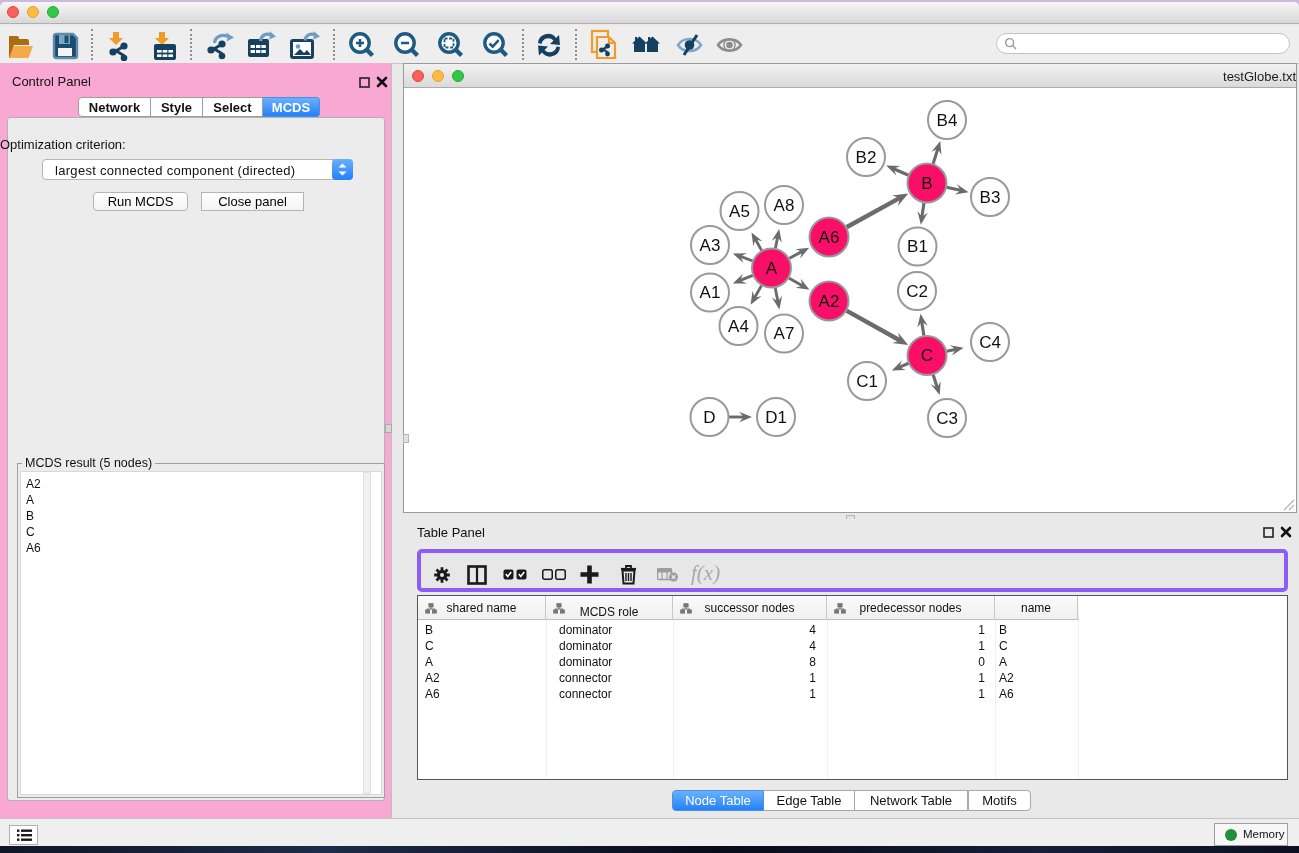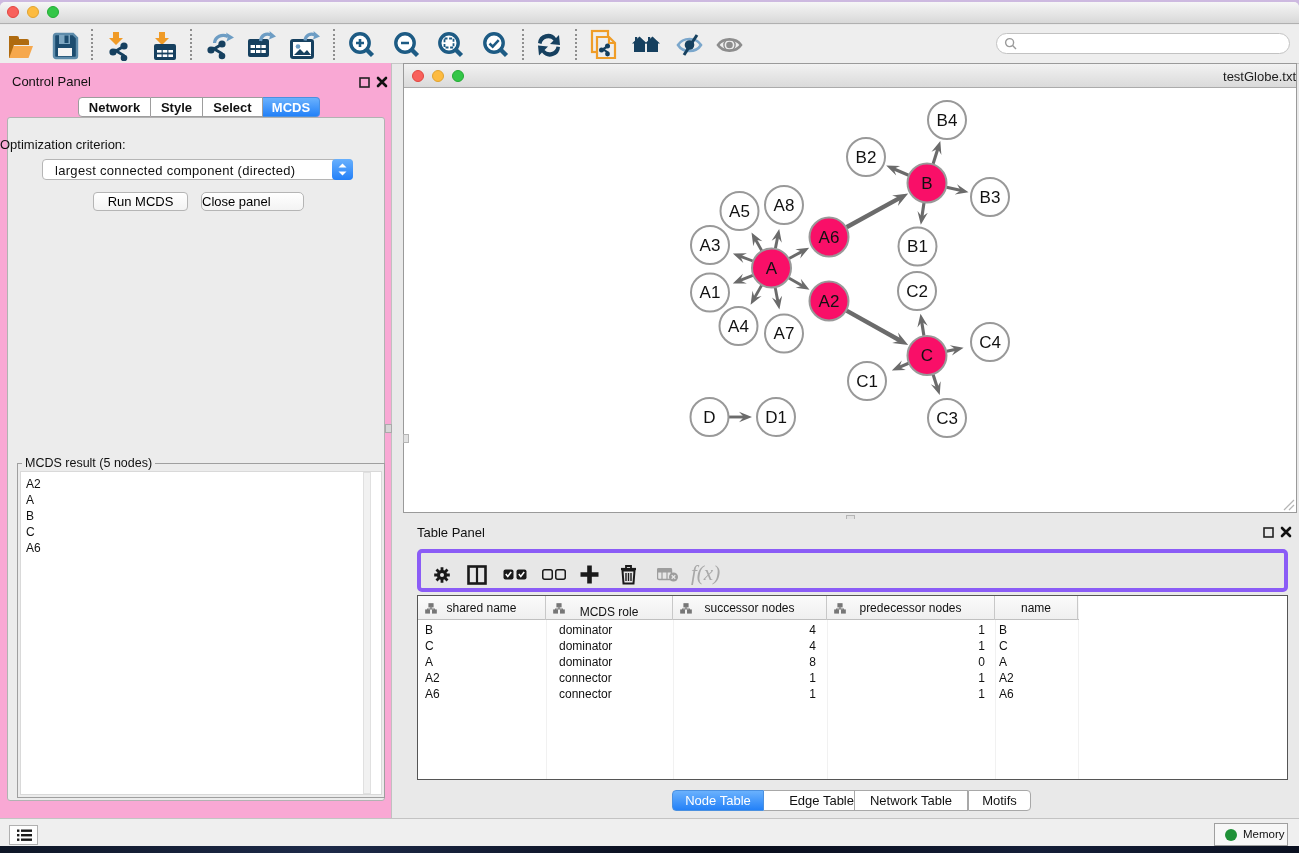--- a/index.html
+++ b/index.html
@@ -189,21 +189,21 @@
  <div style="position:absolute;left:42px;top:96px;width:311px;height:21px;background:#fff;border:1px solid #b5b5b5;border-radius:4px">
    <div style="position:absolute;left:12px;top:2.5px;font-size:13px;letter-spacing:0.3px;color:#111">largest connected component (directed)</div>
    <div style="position:absolute;right:-1px;top:-1px;width:21px;height:21px;border-radius:4px;background:linear-gradient(#68b0fd,#2380f8)">
      <svg width="21" height="21" viewBox="0 0 21 21">
             <path d="M6.5 8.5 L10.5 4.5 L14.5 8.5 z M6.5 12.5 L10.5 16.5 L14.5 12.5 z" fill="#fff"></path>
           </svg>
    </div>
  </div>
 
  <div style="position:absolute;left:93px;top:129px;width:95px;height:19px;background:linear-gradient(#ffffff,#f3f3f3);border:1px solid #b5b5b5;border-radius:4px;text-align:center;line-height:18px;font-size:13px">Run MCDS</div>
- <div style="position:absolute;left:201px;top:129px;width:103px;height:19px;background:linear-gradient(#ffffff,#f3f3f3);border:1px solid #b5b5b5;border-radius:5px;line-height:18px;font-size:13px">Close panel</div>
+ <div style="position:absolute;left:201px;top:129px;width:103px;height:19px;background:linear-gradient(#ffffff,#f3f3f3);border:1px solid #b5b5b5;border-radius:0;text-align:center;line-height:18px;font-size:13px">Close panel</div>
 
  <div style="position:absolute;left:17px;top:400px;width:368px;height:335px;border:1px solid #9f9f9f">
    <div style="position:absolute;left:4px;top:-8px;background:#ececec;padding:0 3px;font-size:12.5px;color:#111">MCDS result (5 nodes)</div>
    <div style="position:absolute;left:2px;top:7px;width:362px;height:324px;background:#fff;border:1px solid #d9d9d9;font-size:12px;color:#111;line-height:16px;padding:4px 0 0 5px">A2<br>A<br>B<br>C<br>A6</div>
    <div style="position:absolute;right:13px;top:8px;width:8px;height:322px;background:#f1f1f1;border:1px solid #e0e0e0"></div>
  </div>
 
  <div style="position:absolute;right:-1px;top:361px;width:7px;height:9px;background:#d6d6d6;border:1px solid #aaa"></div>
 </div>
 
@@ -427,21 +427,21 @@
 <div style="position:absolute;left:409px;top:75px;width:158px;text-align:right">1</div>
 <div style="position:absolute;left:581px;top:75px">A2</div>
 <div style="position:absolute;left:7px;top:91px">A6</div>
 <div style="position:absolute;left:141px;top:91px">connector</div>
 <div style="position:absolute;left:255px;top:91px;width:143px;text-align:right">1</div>
 <div style="position:absolute;left:409px;top:91px;width:158px;text-align:right">1</div>
 <div style="position:absolute;left:581px;top:91px">A6</div>
 </div>
 <div style="position:absolute;left:0;top:271px;width:895px;height:21px">
 <div style="position:absolute;left:268px;top:0;width:92px;height:21px;background:linear-gradient(#6ab1fd,#2381f8);color:#fff;border:1px solid #4a90e0;border-radius:4px 0 0 4px;text-align:center;line-height:20px;font-size:13px">Node Table</div>
-<div style="position:absolute;left:360px;top:0;width:91px;height:21px;background:#fff;color:#111;border:1px solid #a8a8a8;border-left:none;text-align:right;line-height:20px;font-size:13px">Edge Table</div>
+<div style="position:absolute;left:360px;top:0;width:91px;height:21px;background:#fff;color:#111;border:1px solid #a8a8a8;border-left:none;text-align:center;line-height:20px;font-size:13px">Edge Table</div>
 <div style="position:absolute;left:451px;top:0;width:113px;height:21px;background:#fff;color:#111;border:1px solid #a8a8a8;border-left:none;text-align:center;line-height:20px;font-size:13px">Network Table</div>
 <div style="position:absolute;left:564px;top:0;width:63px;height:21px;background:#fff;color:#111;border:1px solid #a8a8a8;border-radius:0 4px 4px 0;text-align:center;line-height:20px;font-size:13px">Motifs</div>
 </div>
     </div>
 <div id="statusbar" style="position:absolute;left:0;top:816px;width:1299px;height:29px;background:#efefef;border-top:1px solid #c3c3c3">
 <div style="position:absolute;left:9px;top:6px;width:29px;height:20px;background:#fdfdfd;border:1px solid #b0b0b0">
         <svg style="position:absolute;left:7px;top:3px" width="15" height="13" viewBox="0 0 15 13">
           <g fill="#1a1a1a">
             <rect x="0" y="0.5" width="2.4" height="2.4"></rect>
             <rect x="0" y="5" width="2.4" height="2.4"></rect>

